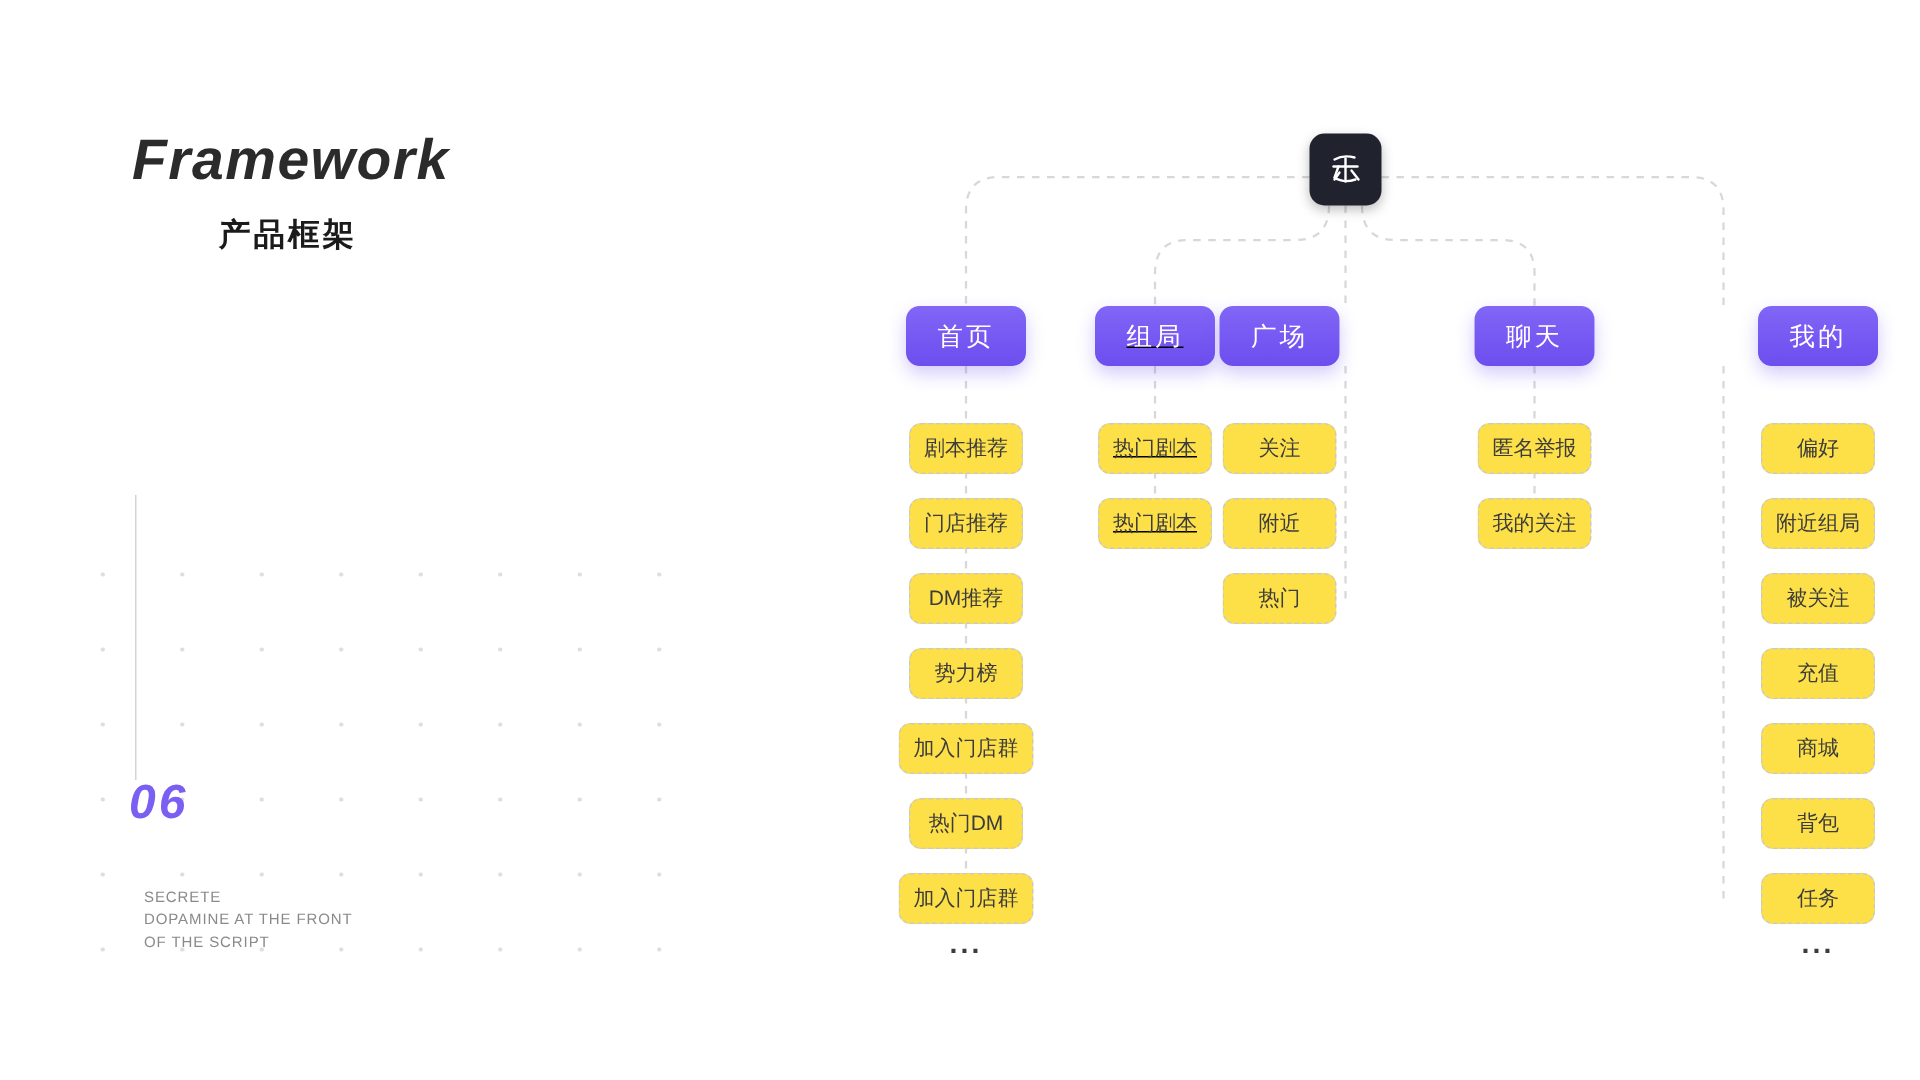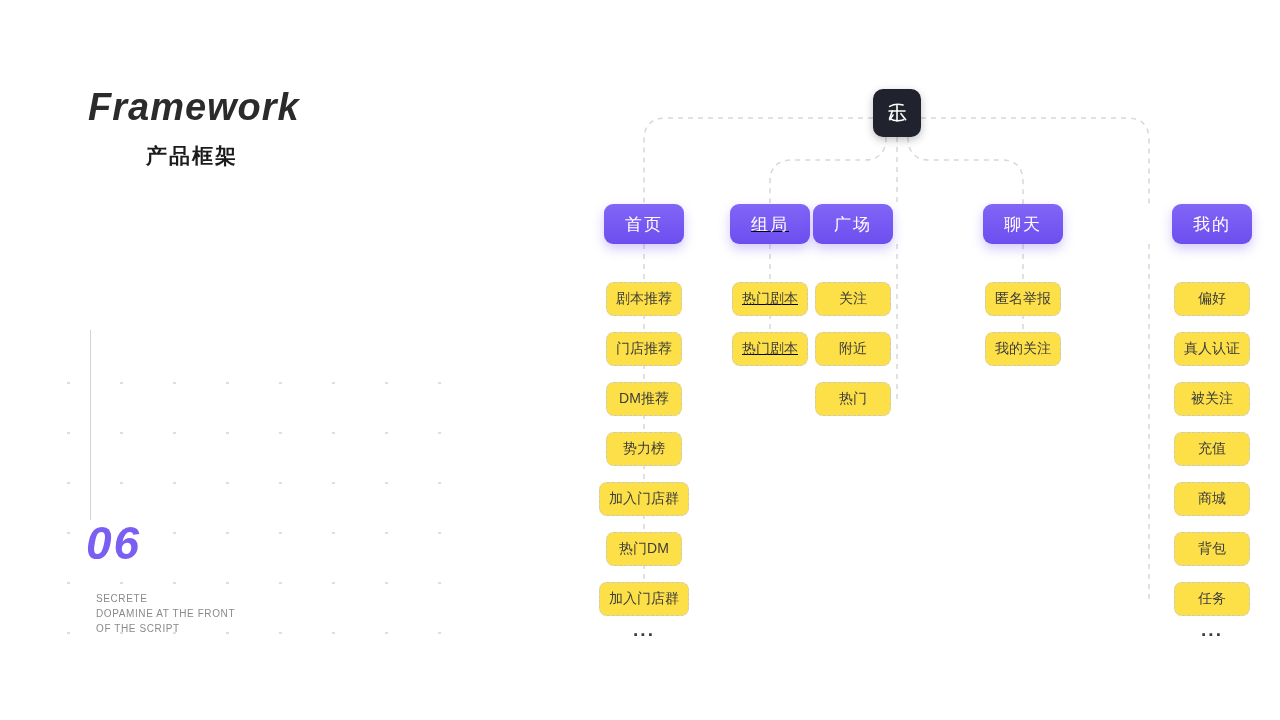--- a/index.html
+++ b/index.html
@@ -42,21 +42,21 @@
     height:10px;line-height:4px;font-size:19px;font-weight:bold;color:#3c3c3c;
     letter-spacing:2px;margin-top:-4px;
   }
   .deco-line{position:absolute;left:90px;top:330px;width:1px;height:190px;background:#d3d3d3;}
   .dot-grid{
     position:absolute;left:42px;top:358px;width:420px;height:312px;
     background-image:radial-gradient(circle,#dedede 1.3px,transparent 1.45px);
     background-size:53px 50px;
   }
   .page-number{
-    position:absolute;left:86px;top:516px;font-size:46px;font-weight:bold;
+    position:absolute;left:86px;top:516px;font-size:32px;font-weight:bold;
     font-style:italic;color:#7b5ff2;letter-spacing:2px;
   }
   .caption{
     position:absolute;left:96px;top:591px;font-size:10px;color:#8a8a8a;
     letter-spacing:.6px;line-height:15px;text-transform:uppercase;
   }
 </style>
 </head>
 <body>
 
@@ -126,21 +126,21 @@
       <div class="item-box">热门</div>
     </div>
     <div class="column" style="left: 1023px; text-align: right;">
       <div class="tab-btn">聊天</div>
       <div class="item-box">匿名举报</div>
       <div class="item-box">我的关注</div>
     </div>
     <div class="column" style="left: 1212px; align-items: center;">
       <div class="tab-btn">我的</div>
       <div class="item-box">偏好</div>
-      <div class="item-box">真人认证</div>
+      <div class="item-box">附近组局</div>
       <div class="item-box">被关注</div>
       <div class="item-box">充值</div>
       <div class="item-box">商城</div>
       <div class="item-box">背包</div>
       <div class="item-box">任务</div>
       <div class="more">...</div>
     </div>
   </div>
 
 </body></html>

